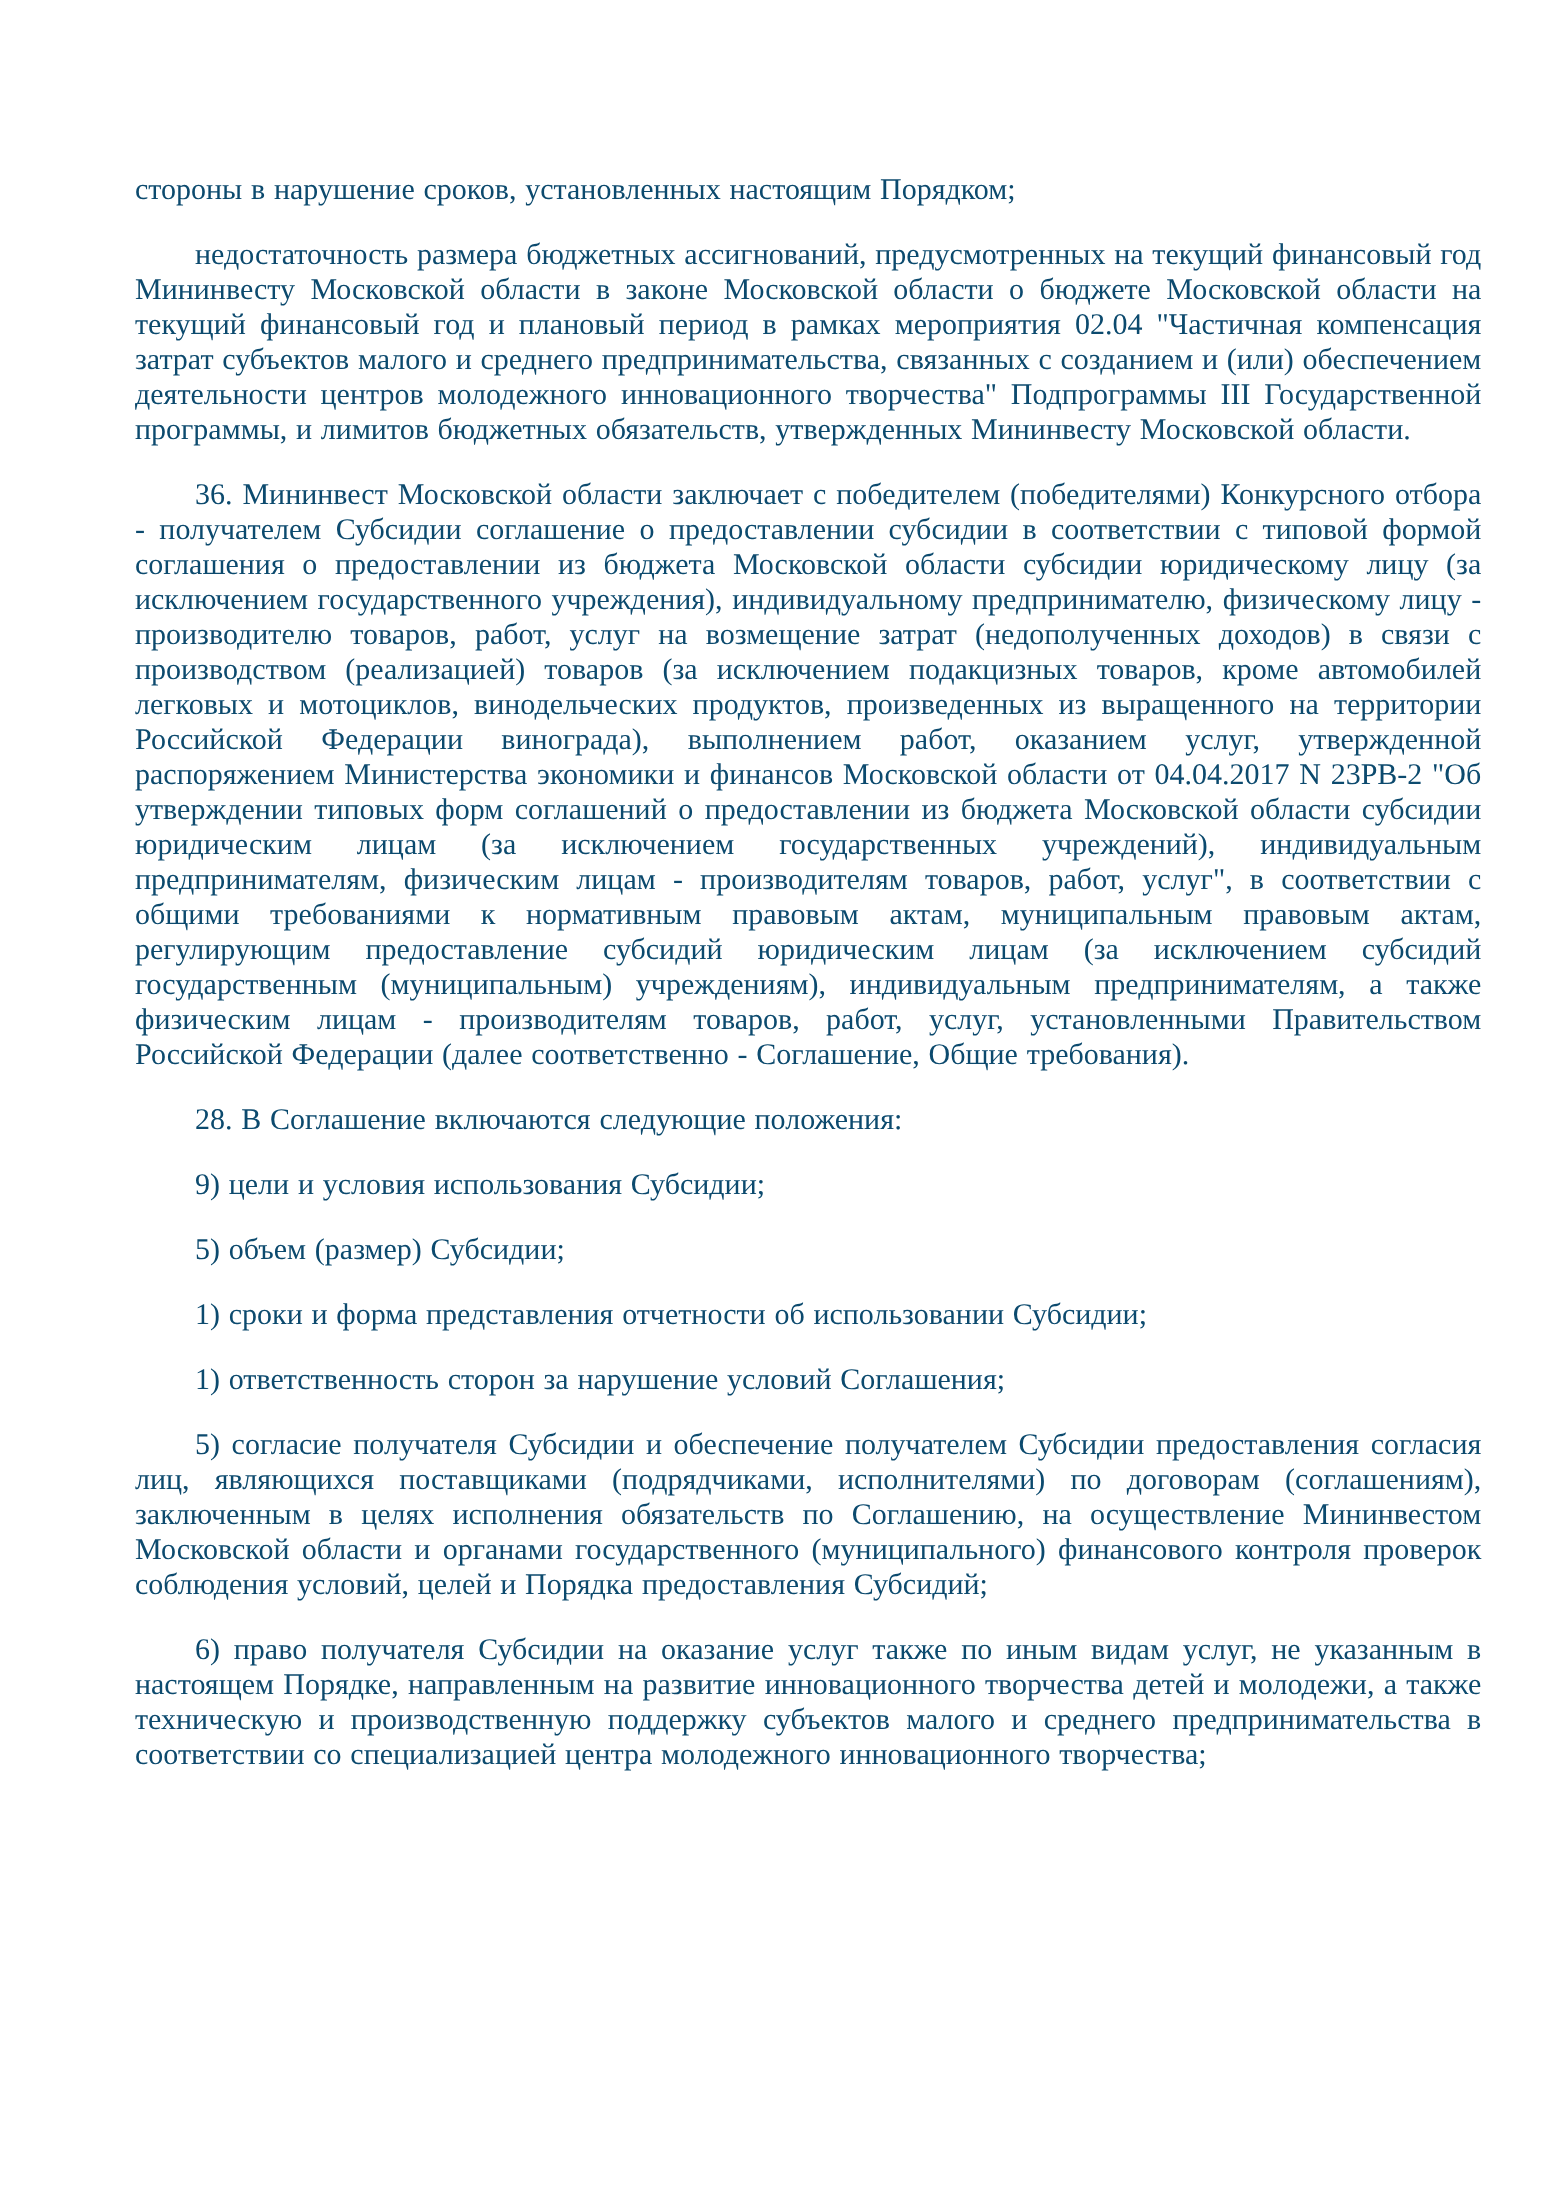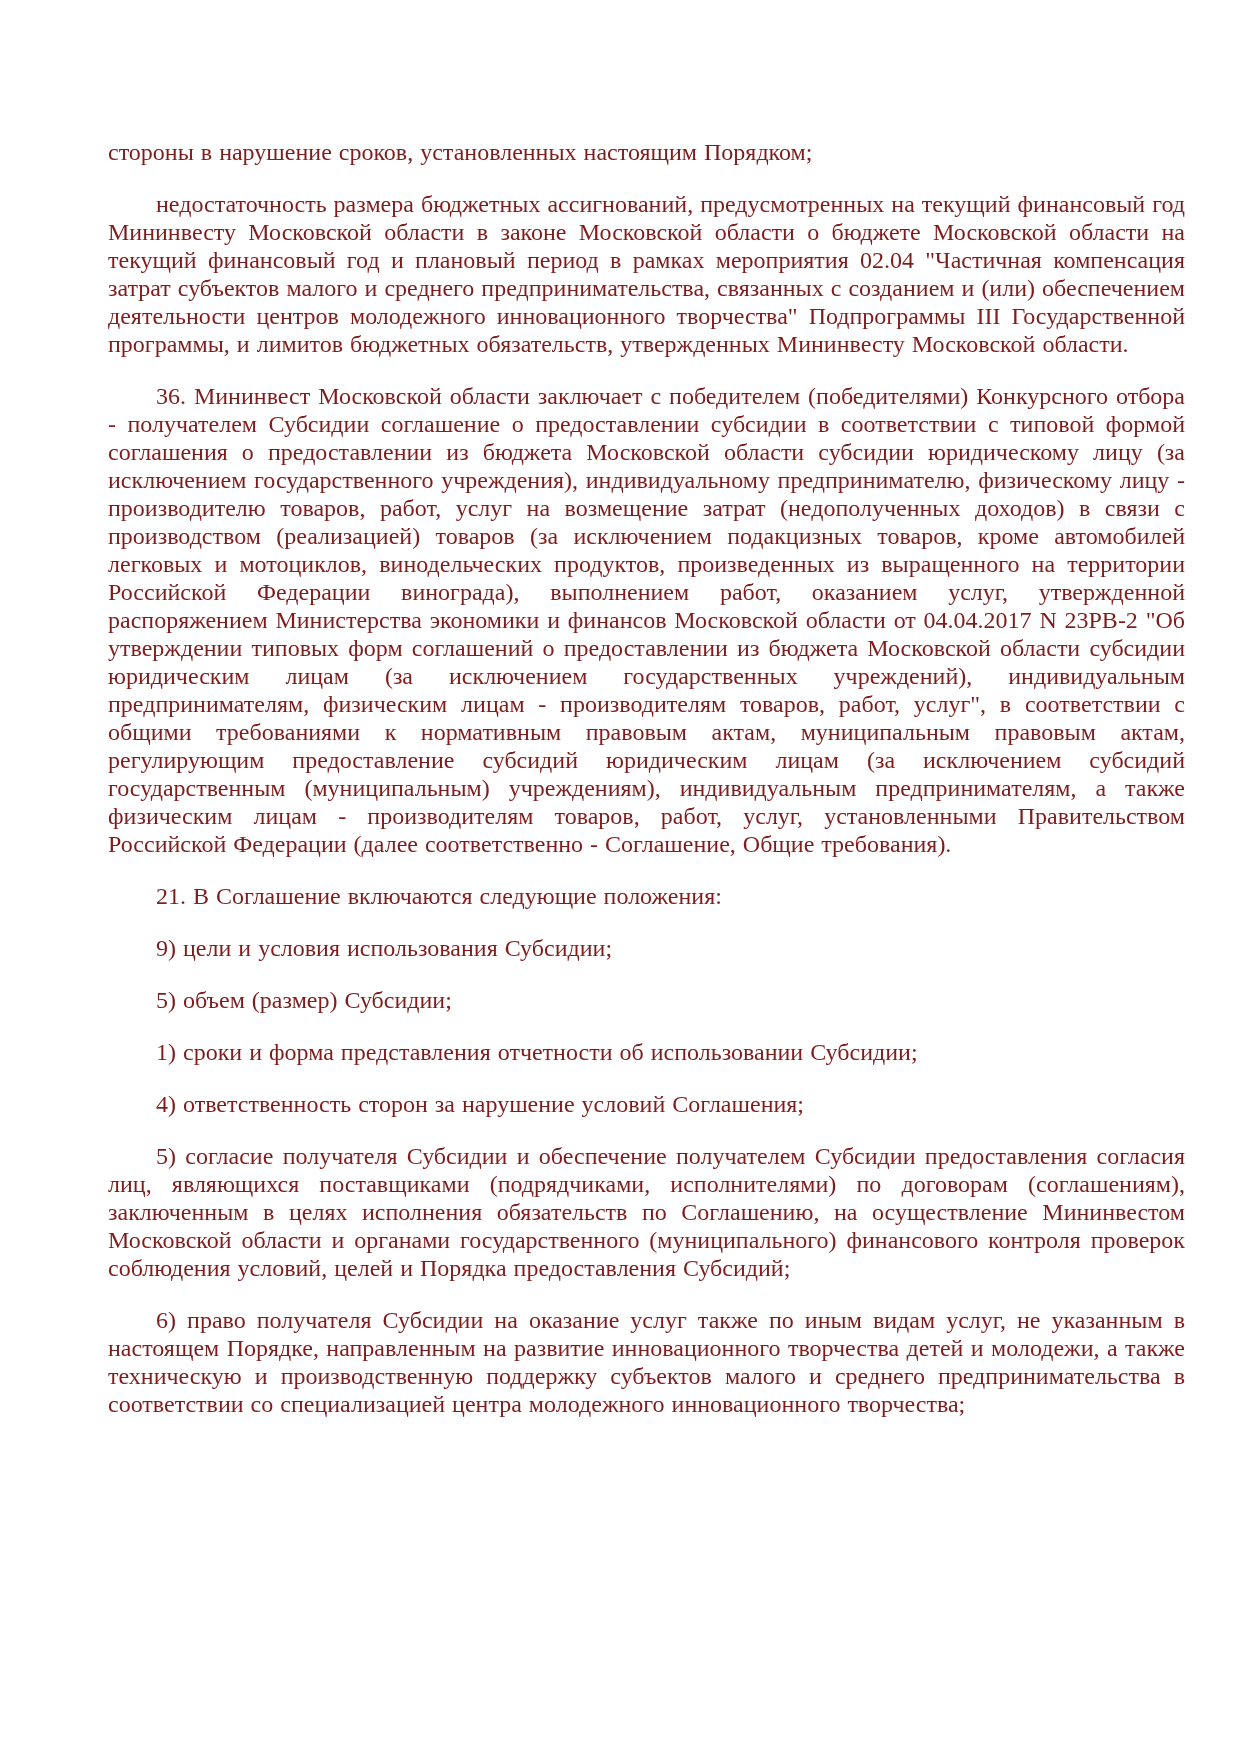--- a/index.html
+++ b/index.html
@@ -21,35 +21,35 @@
     background: #ffffff;
     padding: 138px 55px 60px 108px;
   }
   .doc p {
     margin: 0 0 24px 0;
     font-size: 24px;
     line-height: 28px;
     text-align: justify;
     text-indent: 48px;
     word-spacing: 1px;
-    color: #7f1d1d;
+    color: #0c4a6e;
   }
   .doc p.no-indent {
     text-indent: 0;
   }
 </style>
 </head>
 <body>
 
 <div class="page">
   <div class="doc">
     <p class="no-indent">стороны в нарушение сроков, установленных настоящим Порядком;</p>
     <p>недостаточность размера бюджетных ассигнований, предусмотренных на текущий финансовый год Мининвесту Московской области в законе Московской области о бюджете Московской области на текущий финансовый год и плановый период в рамках мероприятия 02.04 "Частичная компенсация затрат субъектов малого и среднего предпринимательства, связанных с созданием и (или) обеспечением деятельности центров молодежного инновационного творчества" Подпрограммы III Государственной программы, и лимитов бюджетных обязательств, утвержденных Мининвесту Московской области.</p>
     <p>36. Мининвест Московской области заключает с победителем (победителями) Конкурсного отбора - получателем Субсидии соглашение о предоставлении субсидии в соответствии с типовой формой соглашения о предоставлении из бюджета Московской области субсидии юридическому лицу (за исключением государственного учреждения), индивидуальному предпринимателю, физическому лицу - производителю товаров, работ, услуг на возмещение затрат (недополученных доходов) в связи с производством (реализацией) товаров (за исключением подакцизных товаров, кроме автомобилей легковых и мотоциклов, винодельческих продуктов, произведенных из выращенного на территории Российской Федерации винограда), выполнением работ, оказанием услуг, утвержденной распоряжением Министерства экономики и финансов Московской области от 04.04.2017 N 23РВ-2 "Об утверждении типовых форм соглашений о предоставлении из бюджета Московской области субсидии юридическим лицам (за исключением государственных учреждений), индивидуальным предпринимателям, физическим лицам - производителям товаров, работ, услуг", в соответствии с общими требованиями к нормативным правовым актам, муниципальным правовым актам, регулирующим предоставление субсидий юридическим лицам (за исключением субсидий государственным (муниципальным) учреждениям), индивидуальным предпринимателям, а также физическим лицам - производителям товаров, работ, услуг, установленными Правительством Российской Федерации (далее соответственно - Соглашение, Общие требования).</p>
-    <p>21. В Соглашение включаются следующие положения:</p>
+    <p>28. В Соглашение включаются следующие положения:</p>
     <p>9) цели и условия использования Субсидии;</p>
     <p>5) объем (размер) Субсидии;</p>
     <p>1) сроки и форма представления отчетности об использовании Субсидии;</p>
-    <p>4) ответственность сторон за нарушение условий Соглашения;</p>
+    <p>1) ответственность сторон за нарушение условий Соглашения;</p>
     <p>5) согласие получателя Субсидии и обеспечение получателем Субсидии предоставления согласия лиц, являющихся поставщиками (подрядчиками, исполнителями) по договорам (соглашениям), заключенным в целях исполнения обязательств по Соглашению, на осуществление Мининвестом Московской области и органами государственного (муниципального) финансового контроля проверок соблюдения условий, целей и Порядка предоставления Субсидий;</p>
     <p>6) право получателя Субсидии на оказание услуг также по иным видам услуг, не указанным в настоящем Порядке, направленным на развитие инновационного творчества детей и молодежи, а также техническую и производственную поддержку субъектов малого и среднего предпринимательства в соответствии со специализацией центра молодежного инновационного творчества;</p>
   </div>
 </div>
 
 </body></html>

